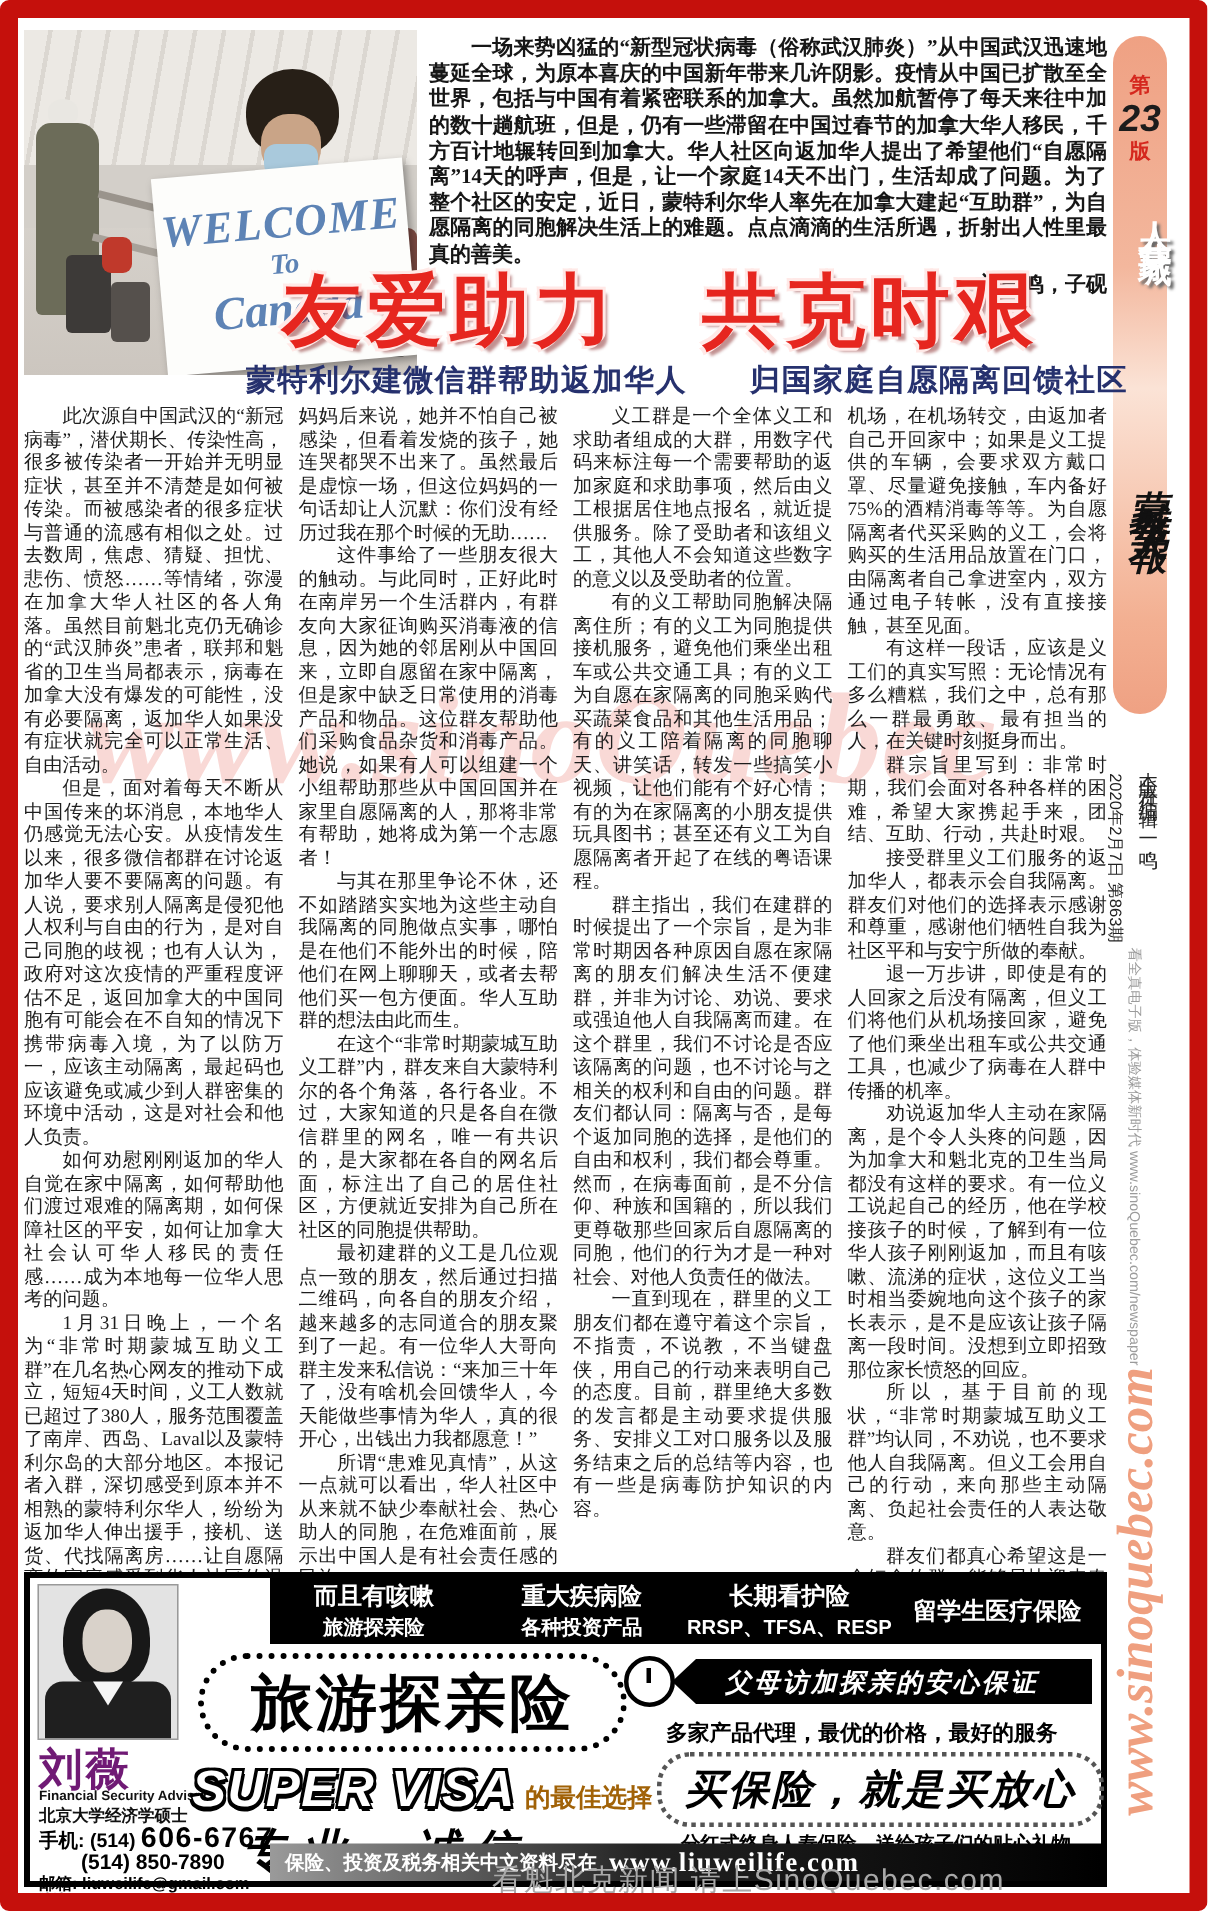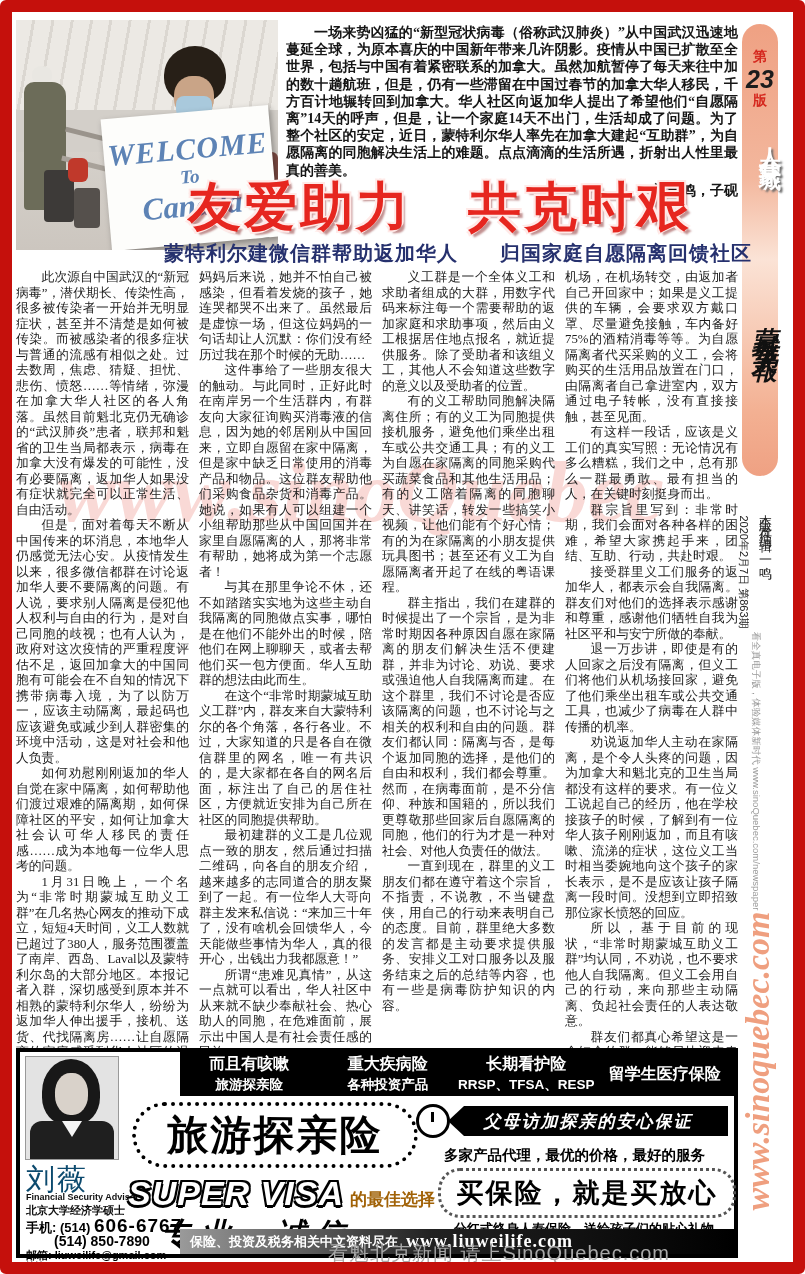--- a/index.html
+++ b/index.html
@@ -69,21 +69,21 @@
   .side-site{left:539px;top:1027px;width:420px;height:44px;transform:rotate(-90deg);z-index:2;text-align:center;
              font-family:"Liberation Serif",serif;font-weight:bold;font-style:italic;font-size:34px;color:#ef9f7f;white-space:nowrap;}
 
   
   .ad{left:4px;top:1036px;width:722px;height:210px;box-sizing:border-box;border:4px solid #000;background:#fff;z-index:3;}
   .ad-photo{position:absolute;left:5px;top:4px;width:92px;height:102px;background:#e3e3e3;overflow:hidden;border:1px solid #999;}
   .aw-hair{position:absolute;top:2px;left:16px;width:58px;height:66px;background:#181818;border-radius:50% 50% 42% 42%;}
   .aw-face{position:absolute;top:16px;left:29px;width:33px;height:42px;background:#d9d2ca;border-radius:46%;}
   .aw-body{position:absolute;top:64px;left:4px;width:84px;height:38px;background:#1f1f1f;border-radius:12px 12px 0 0;}
   .aw-collar{position:absolute;top:64px;left:36px;width:0;height:0;border-left:10px solid transparent;border-right:10px solid transparent;border-top:16px solid #f5f5f5;}
-  .ad-name{position:absolute;left:6px;top:108px;font-size:29px;font-weight:400;color:#0c4a6e;letter-spacing:2px;}
+  .ad-name{position:absolute;left:6px;top:108px;font-size:29px;font-weight:700;color:#701a75;letter-spacing:2px;}
   .ad-title-en{position:absolute;left:6px;top:140px;font-size:9px;font-weight:bold;color:#111;}
   .ad-cred{position:absolute;left:6px;top:151px;font-size:11px;font-weight:bold;color:#111;}
   .ad-phone1{position:absolute;left:6px;top:163px;font-size:13px;font-weight:bold;}
   .ad-phone1 b{font-size:19px;letter-spacing:1px;}
   .ad-phone2{position:absolute;left:34px;top:181px;font-size:14px;font-weight:bold;}
   .ad-email{position:absolute;left:6px;top:196px;font-size:11px;font-weight:bold;}
   .ad-addr{position:absolute;left:6px;top:208px;font-size:9px;font-weight:bold;color:#111;}
   .ad-bar{position:absolute;left:160px;top:0;width:554px;height:44px;background:#000;display:flex;align-items:center;color:#fff;}
   .ad-bar .cell{flex:1;text-align:center;font-weight:800;}
   .ad-bar .r1{font-size:16px;}
@@ -95,21 +95,21 @@
              text-shadow:-2px -2px 0 #000,2px -2px 0 #000,-2px 2px 0 #000,2px 2px 0 #000,0 3px 0 #000;}
   .ad-sv .suf{font-size:17px;font-weight:900;color:#a16207;margin-left:6px;}
   .ad-motto{position:absolute;left:142px;top:162px;font-family:"Liberation Serif",serif;font-style:italic;font-weight:bold;font-size:30px;letter-spacing:8px;color:#000;}
   .ad-clock{position:absolute;left:396px;top:52px;width:28px;height:28px;border:3px solid #000;border-radius:50%;background:#fff;}
   .ad-clock:after{content:"";position:absolute;left:12px;top:5px;width:3px;height:10px;background:#000;}
   .ad-banner{position:absolute;left:428px;top:54px;width:280px;height:30px;background:#000;color:#fff;
              display:flex;align-items:center;justify-content:center;font-size:17px;font-weight:800;letter-spacing:2px;
              clip-path:polygon(16px 0,100% 0,100% 100%,16px 100%,0 50%);font-family:"Liberation Serif",serif;font-style:italic;}
   .ad-tag1{position:absolute;left:424px;top:94px;width:292px;font-size:14.5px;font-weight:900;text-align:left;}
   .ad-slogan{position:absolute;left:418px;top:116px;width:292px;height:44px;border:3px dotted #555;border-radius:22px;
-             display:flex;align-items:center;justify-content:center;font-family:"Liberation Serif",serif;
+             display:flex;align-items:center;justify-content:center;font-family:"Liberation Serif",serif;font-style:italic;
              font-weight:bold;font-size:27px;letter-spacing:2px;}
   .ad-tag2{position:absolute;left:414px;top:168px;width:300px;font-size:13px;font-weight:900;text-align:center;}
   .ad-strip{position:absolute;left:160px;right:0;bottom:0;height:25px;background:linear-gradient(90deg,#9a9a9a,#222 45%,#000);
             color:#fff;display:flex;align-items:center;padding-left:10px;gap:8px;}
   .ad-strip .t{font-size:13px;font-weight:800;}
   .ad-strip .w{font-size:18px;font-weight:bold;font-family:"Liberation Serif",serif;letter-spacing:1px;}
 </style>
 </head>
 <body>
 

